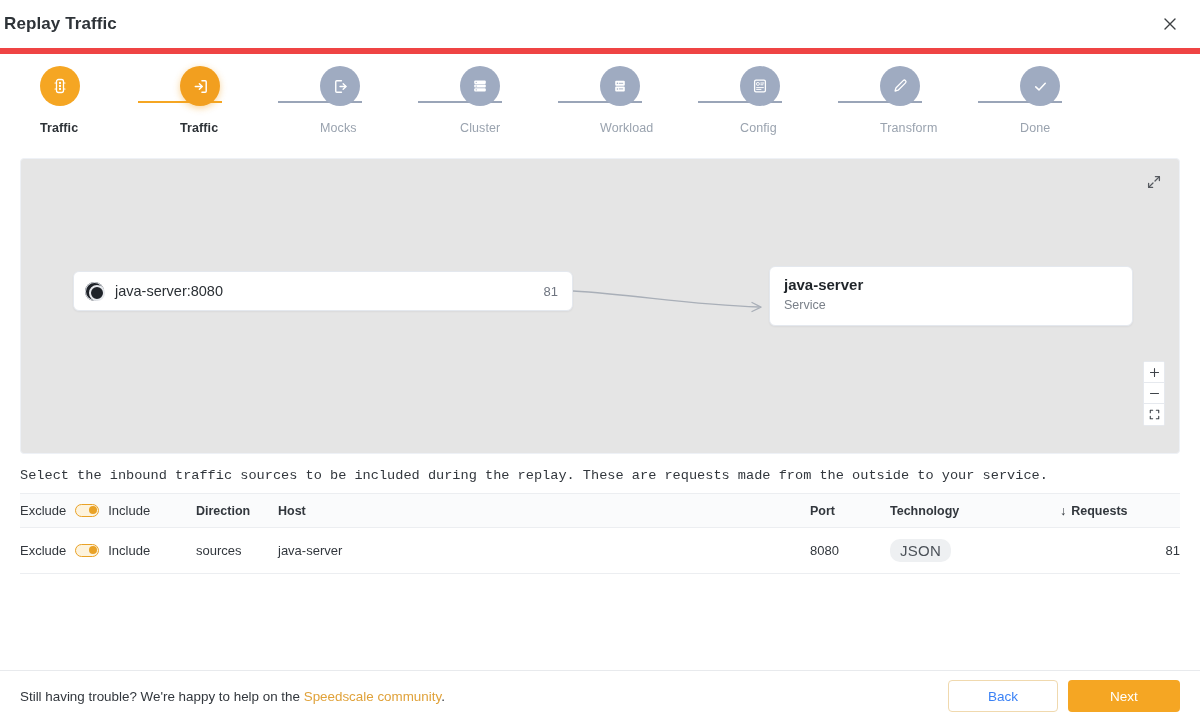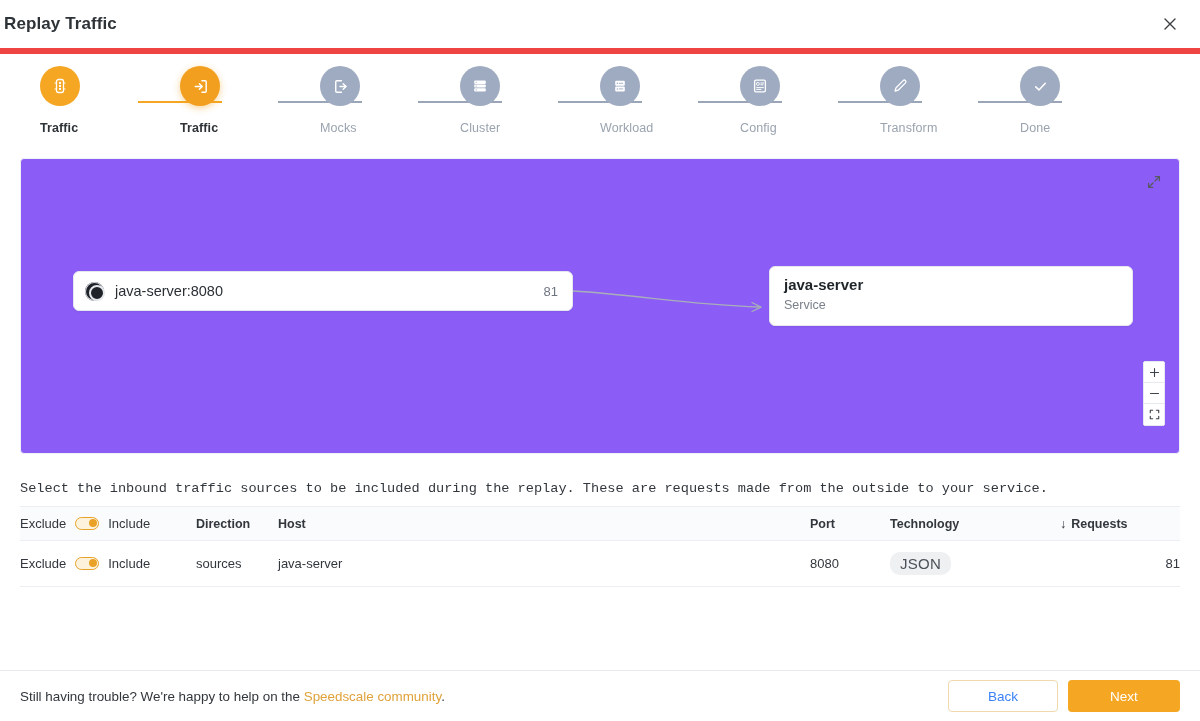--- a/index.html
+++ b/index.html
@@ -90,22 +90,22 @@
     color: #9aa3af;
     letter-spacing: .1px;
   }
   .step.done .step-label, .step.current .step-label {
     color: #2e3338;
     font-weight: 600;
   }
 
   
   .graph-wrap {
-    margin: 8px 20px 13px 20px;
-    background: #8b5cf6;
+    margin: 8px 20px 0 20px;
+    background: #e5e5e5;
     border: 1px solid #eef1f6;
     border-radius: 4px;
     position: relative;
     height: 296px;
     flex: 0 0 296px;
     overflow: hidden;
   }
   .expand-icon {
     position: absolute;
     top: 14px; right: 14px;

